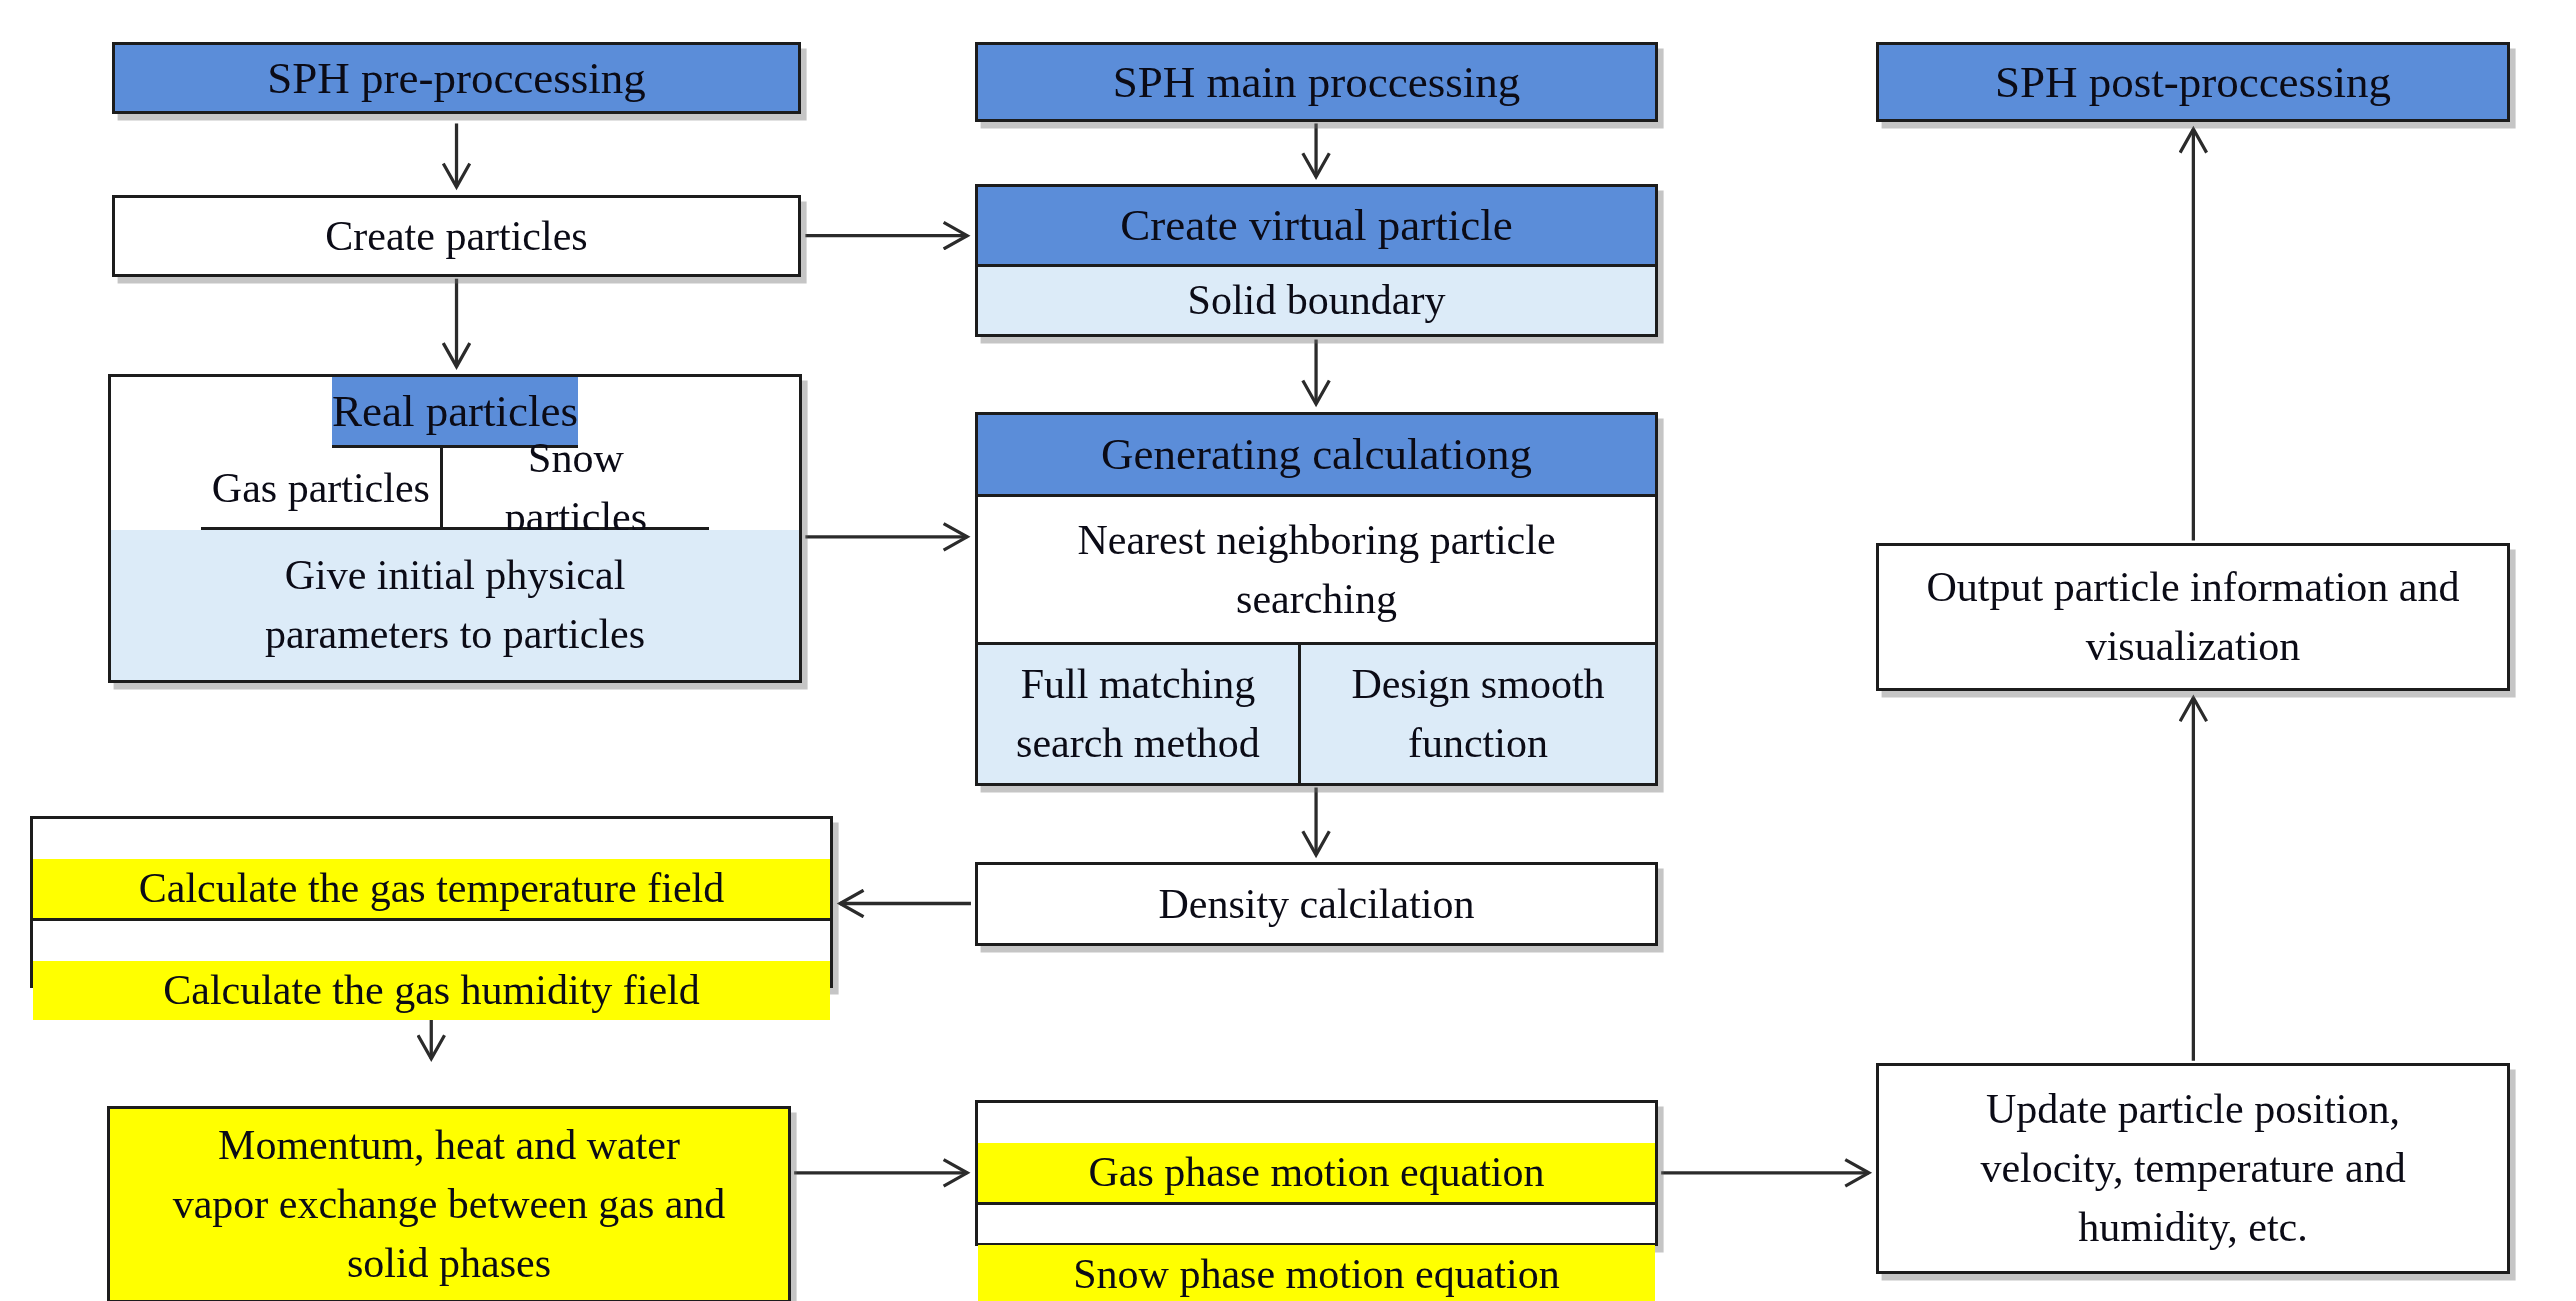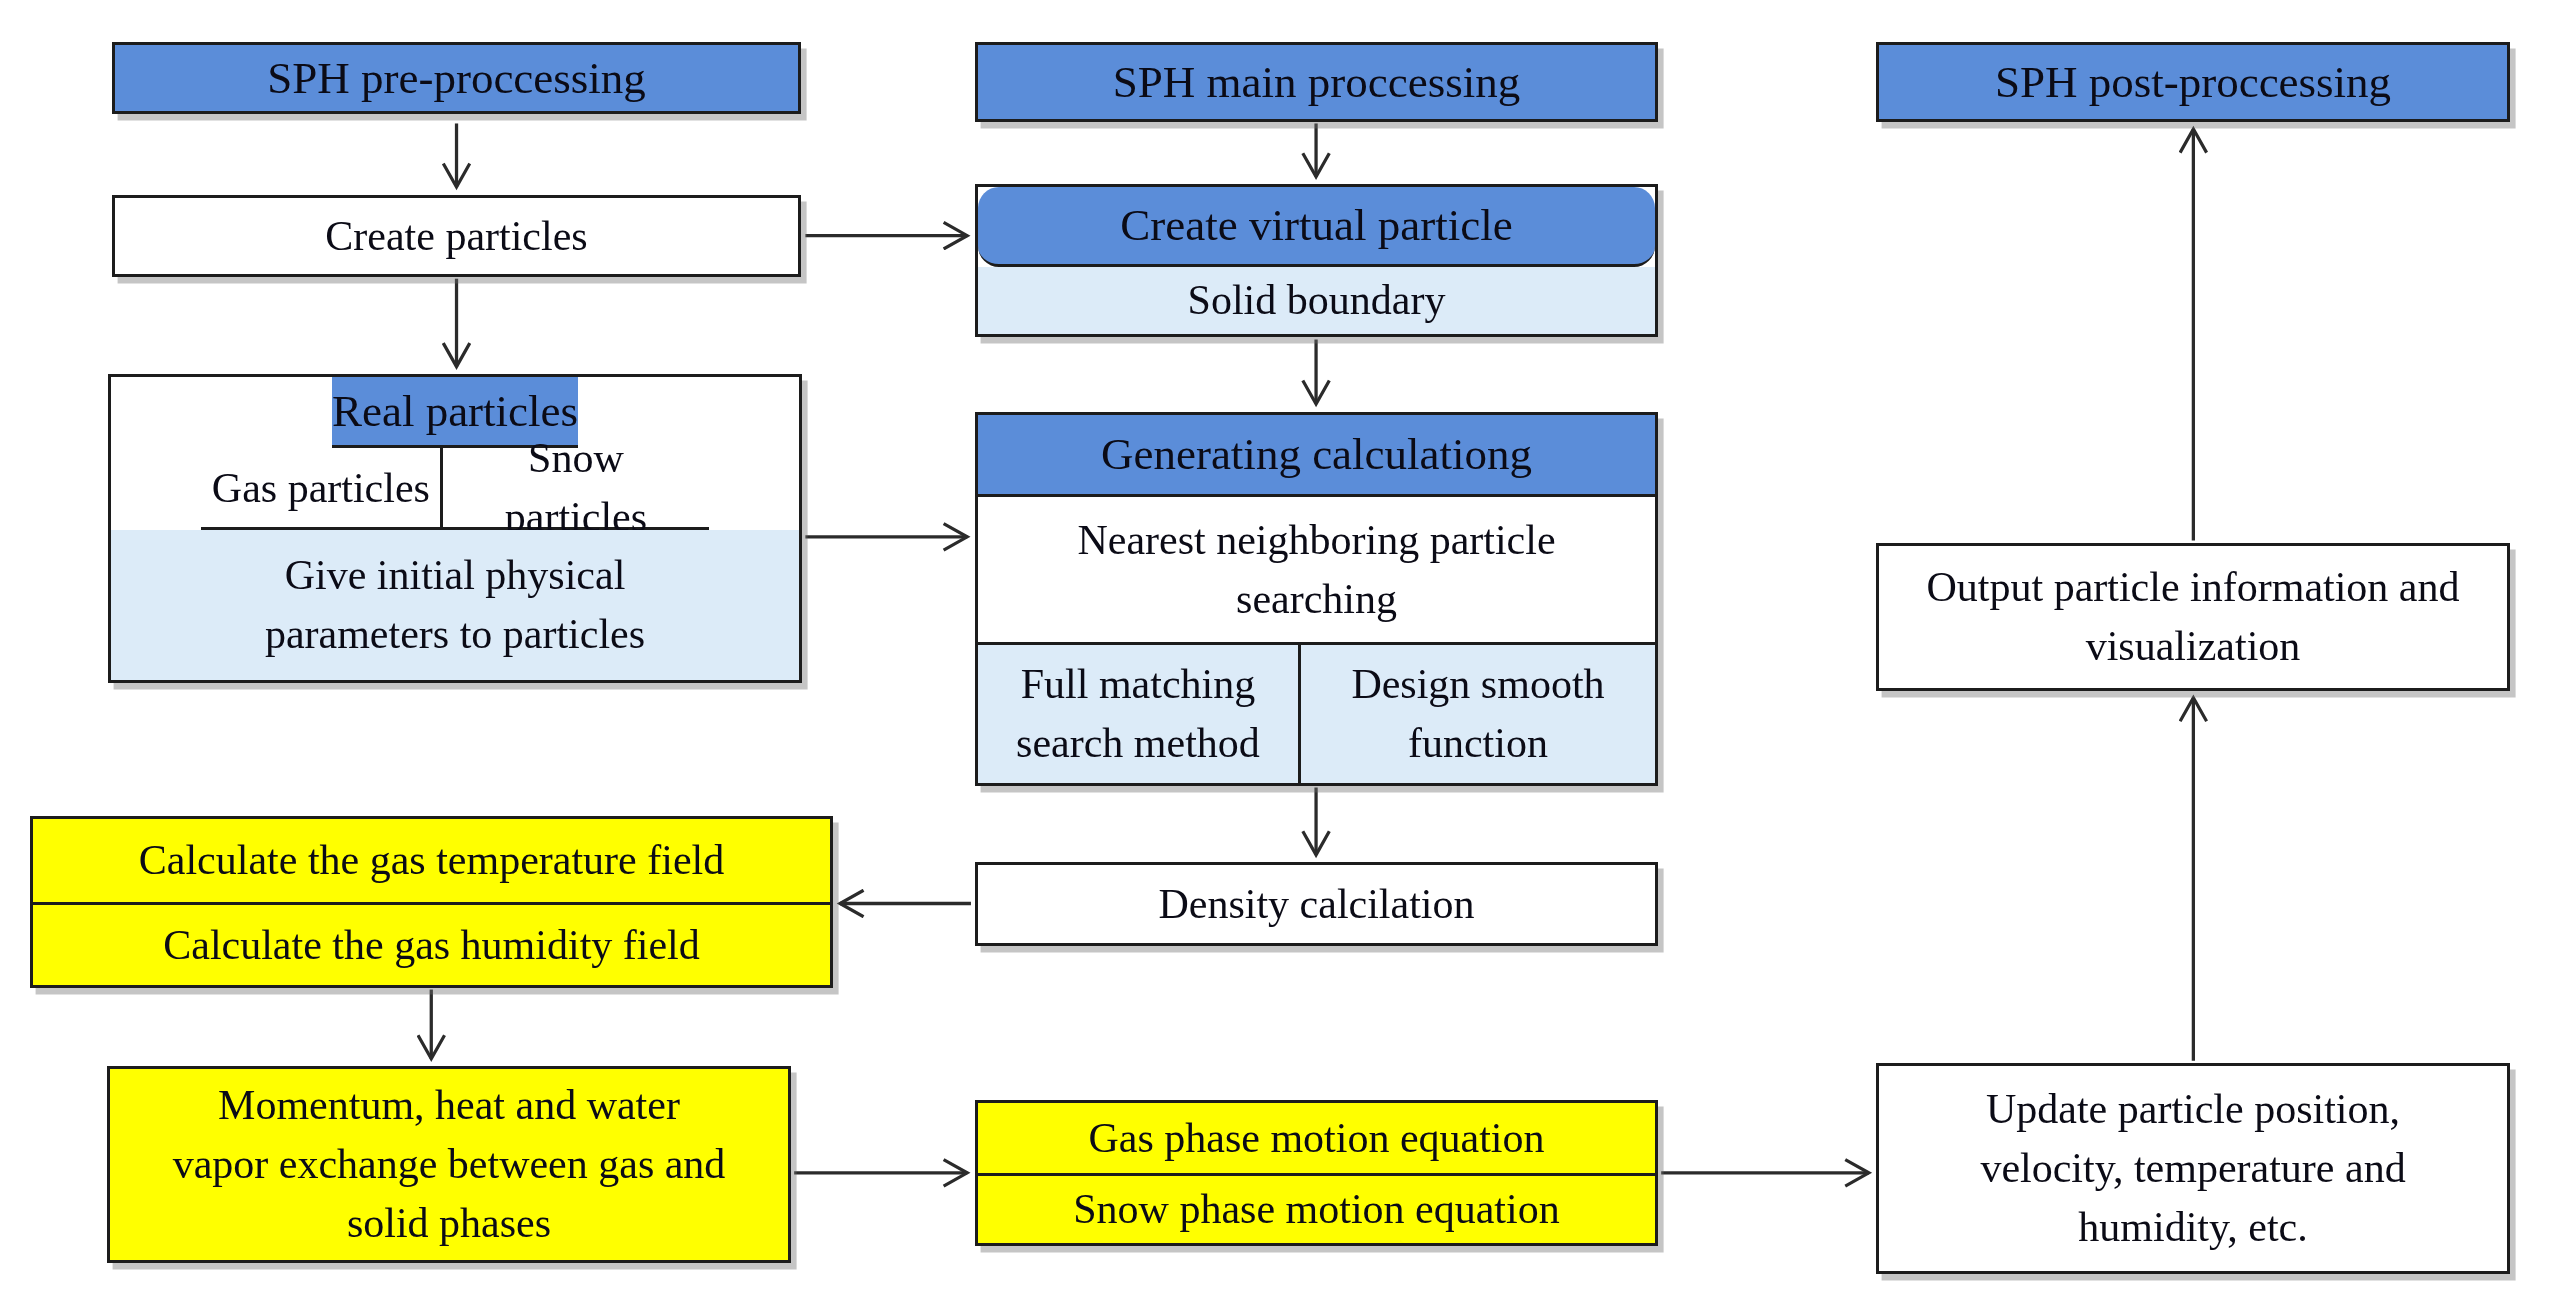--- a/index.html
+++ b/index.html
@@ -30,21 +30,21 @@
     display:flex;
     align-items:center;
     justify-content:center;
     text-align:center;
     font-size:42px;
     line-height:1.4;
     box-shadow:5.6px 6.5px 0 rgba(110,110,110,0.40);
   }
   .hdr{background:var(--header-blue);font-size:45px;}
   .lightblue{background:var(--light-blue);}
-  .yellow{background:var(--yellow);}
+  .yellow{background:var(--yellow);margin-top:40px;}
   .group{flex-direction:column;align-items:stretch;justify-content:flex-start;padding:0;}
   .row{
     box-sizing:border-box;
     display:flex;
     align-items:center;
     justify-content:center;
     text-align:center;
     border-bottom:3.7px solid var(--border);
   }
   .row:last-child{border-bottom:none;}
@@ -66,21 +66,21 @@
   #b-create    {left:112px;  top:195px;  width:689px; height:82px;text-align:right;}
   #b-real      {left:108px;  top:374px;  width:694px; height:309px;align-items:center;}
   #b-real .r-hdr {height:77px;}
   #b-real .r-cells {height:82px;}
   #b-real .r-note {padding:16px 84px;}
   #b-fields    {left:30px;   top:816px;  width:803px; height:172px;}
   #b-fields .r-temp {height:86px;}
   #b-momentum  {left:107px;  top:1066px; width:684px; height:197px;padding:0 56px;}
   #b-main      {left:975px; top:42px;   width:683px; height:80px;}
   #b-virtual   {left:975px; top:184px;  width:683px; height:153px;}
-  #b-virtual .r-hdr {height:80px;border-radius:21px;}
+  #b-virtual .r-hdr {height:80px;}
   #b-generating{left:975px; top:412px;  width:683px; height:374px;}
   #b-generating .r-hdr {height:82px;}
   #b-generating .r-search {height:148px;padding:0 37px;}
   #b-density   {left:975px; top:862px;  width:683px; height:84px;}
   #b-motion    {left:975px; top:1100px; width:683px; height:146px;}
   #b-motion .r-gas {height:73px;}
   #b-post      {left:1876px; top:42px;   width:634px; height:80px;}
   #b-output    {left:1876px; top:543px;  width:634px; height:148px;padding:0 37px;}
   #b-update    {left:1876px; top:1063px; width:634px; height:211px;padding:0 47px;}
 </style>

